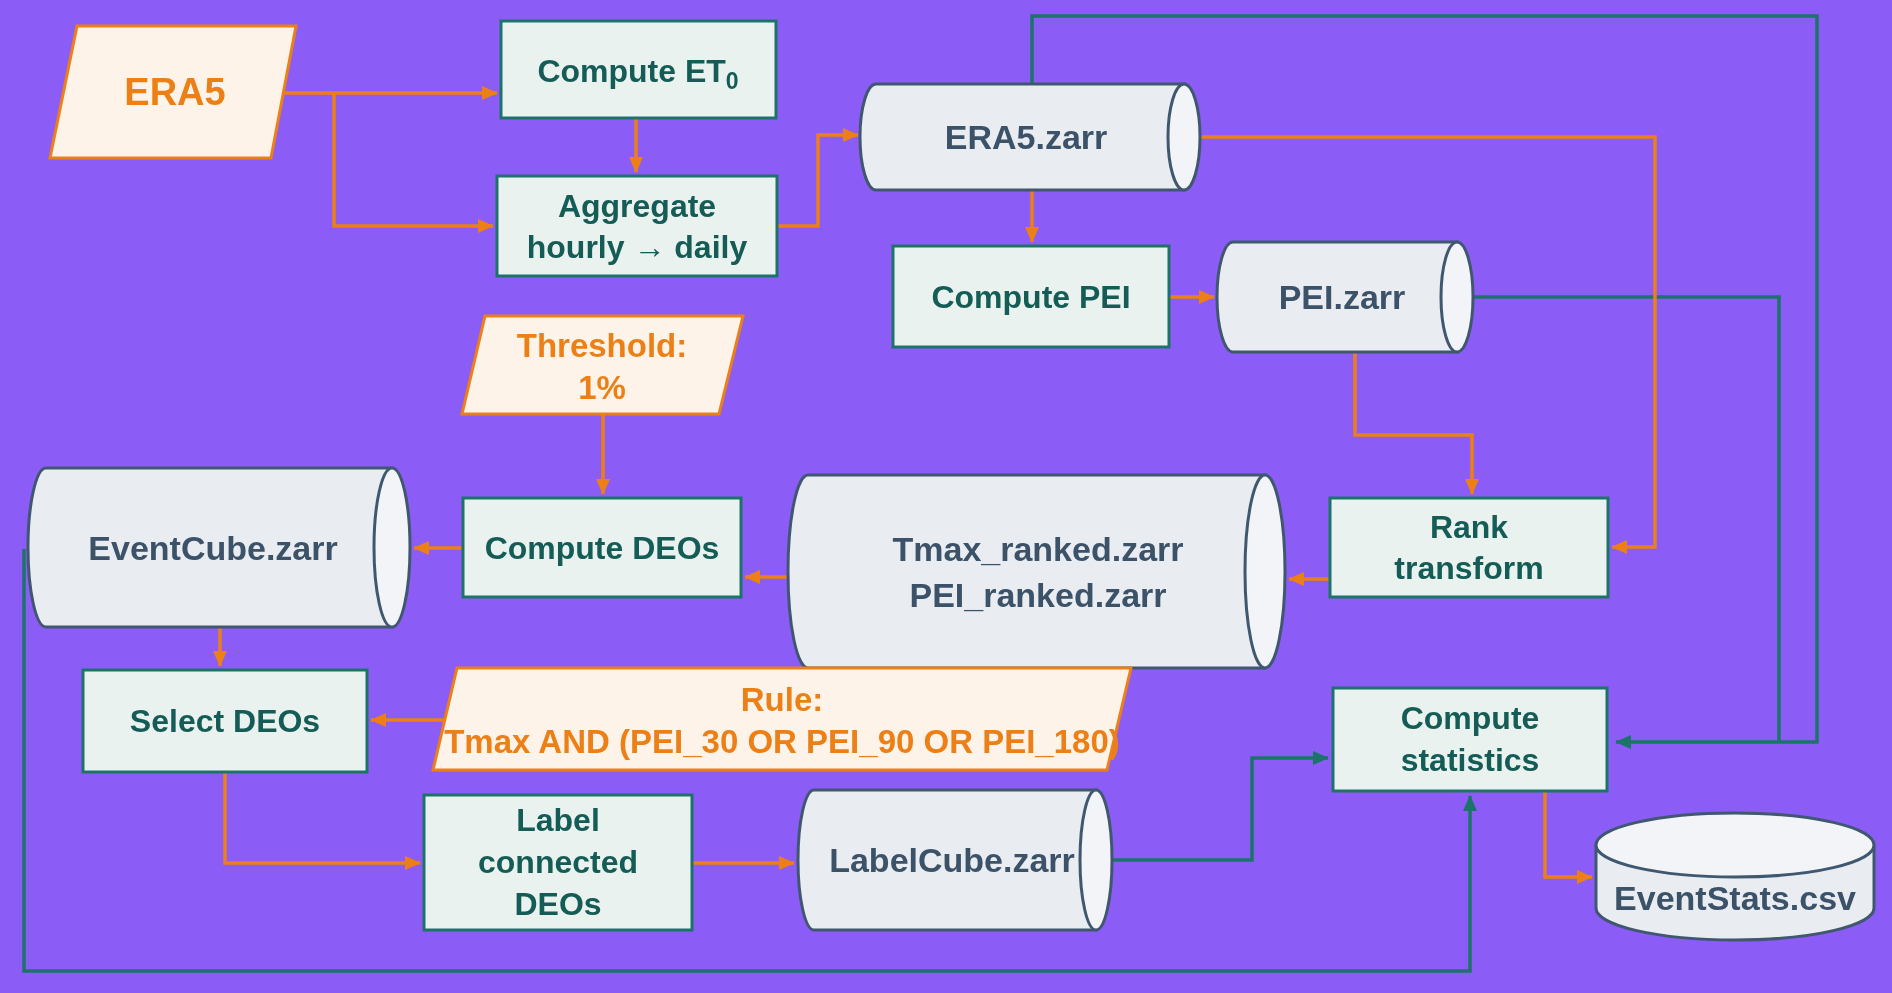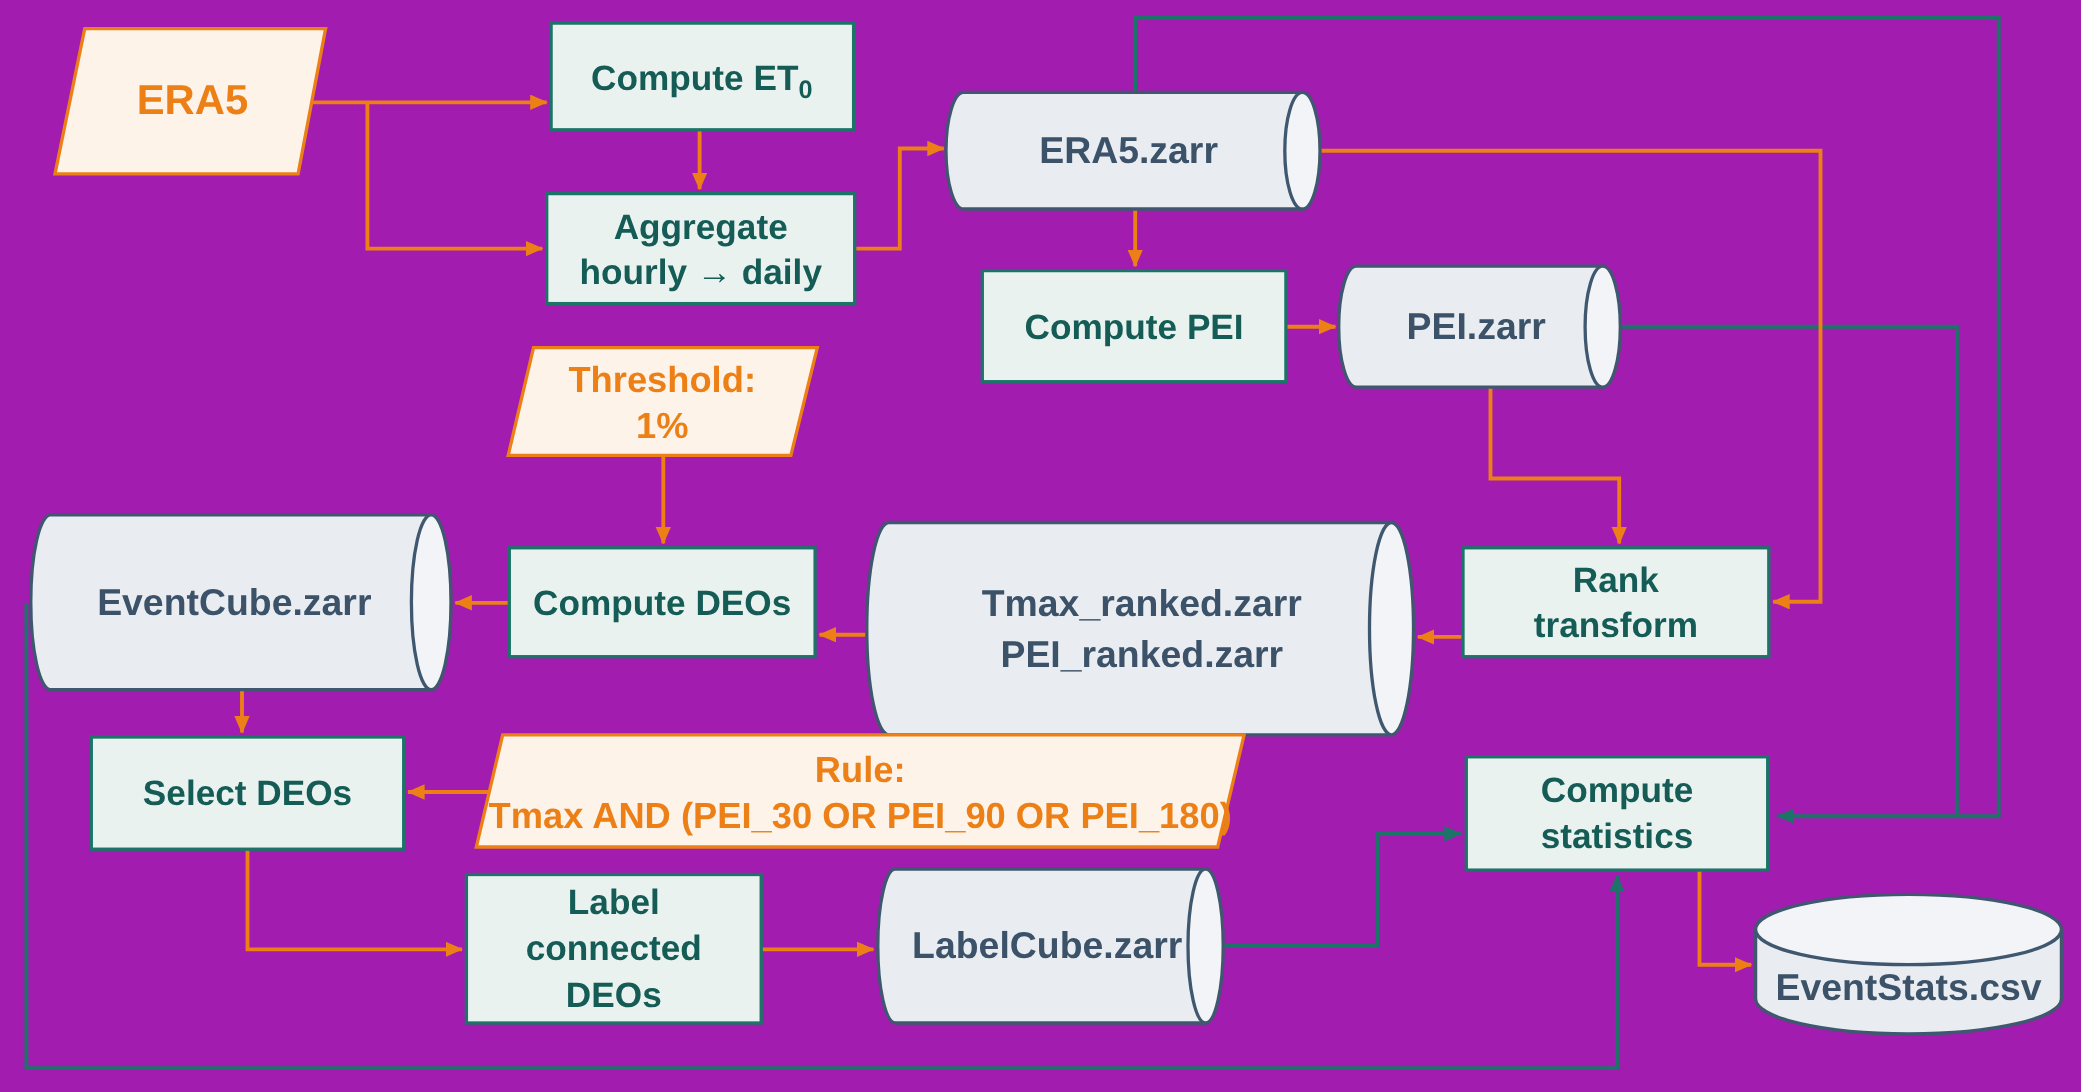--- a/index.html
+++ b/index.html
@@ -1,21 +1,21 @@
 <!DOCTYPE html>
 <html style="--orange: #EC8016; --orange_fill: #FDF3E9; --teal: #1C7468; --teal_text: #145C55; --process_fill: #E9F2EF; --slate: #3F586F; --slate_text: #3B5268; --cyl_fill: #E9EDF2; --cyl_cap_fill: #F2F4F8;"><head>
 <meta charset="utf-8">
 <style>
   :root{
     --orange:#EC8016; --orange_fill:#FDF3E9;
     --teal:#1C7468; --teal_text:#145C55; --process_fill:#E9F2EF;
     --slate:#3F586F; --slate_text:#3B5268; --cyl_fill:#E9EDF2; --cyl_cap_fill:#F2F4F8;
   }
   html,body{margin:0;padding:0;background:#ffffff;}
-  .stage{width:1892px;height:993px;position:relative;background:#a21caf;overflow:hidden;}
+  .stage{width:1892px;height:993px;position:relative;background:#8b5cf6;overflow:hidden;}
   svg{display:block;}
   text{font-family:"Liberation Sans","DejaVu Sans",sans-serif;font-weight:600;
        text-anchor:middle;dominant-baseline:central;}
   .t-proc{fill:var(--teal_text);font-size:32px;}
   .t-cyl{fill:var(--slate_text);font-size:34px;}
   .t-para{fill:var(--orange);font-size:33px;}
   .t-era5{fill:var(--orange);font-size:38px;}
   .t-sub{font-size:23px;}
   .proc-box{fill:var(--process_fill);stroke:var(--teal);stroke-width:3px;}
   .para{fill:var(--orange_fill);stroke:var(--orange);stroke-width:3px;}

